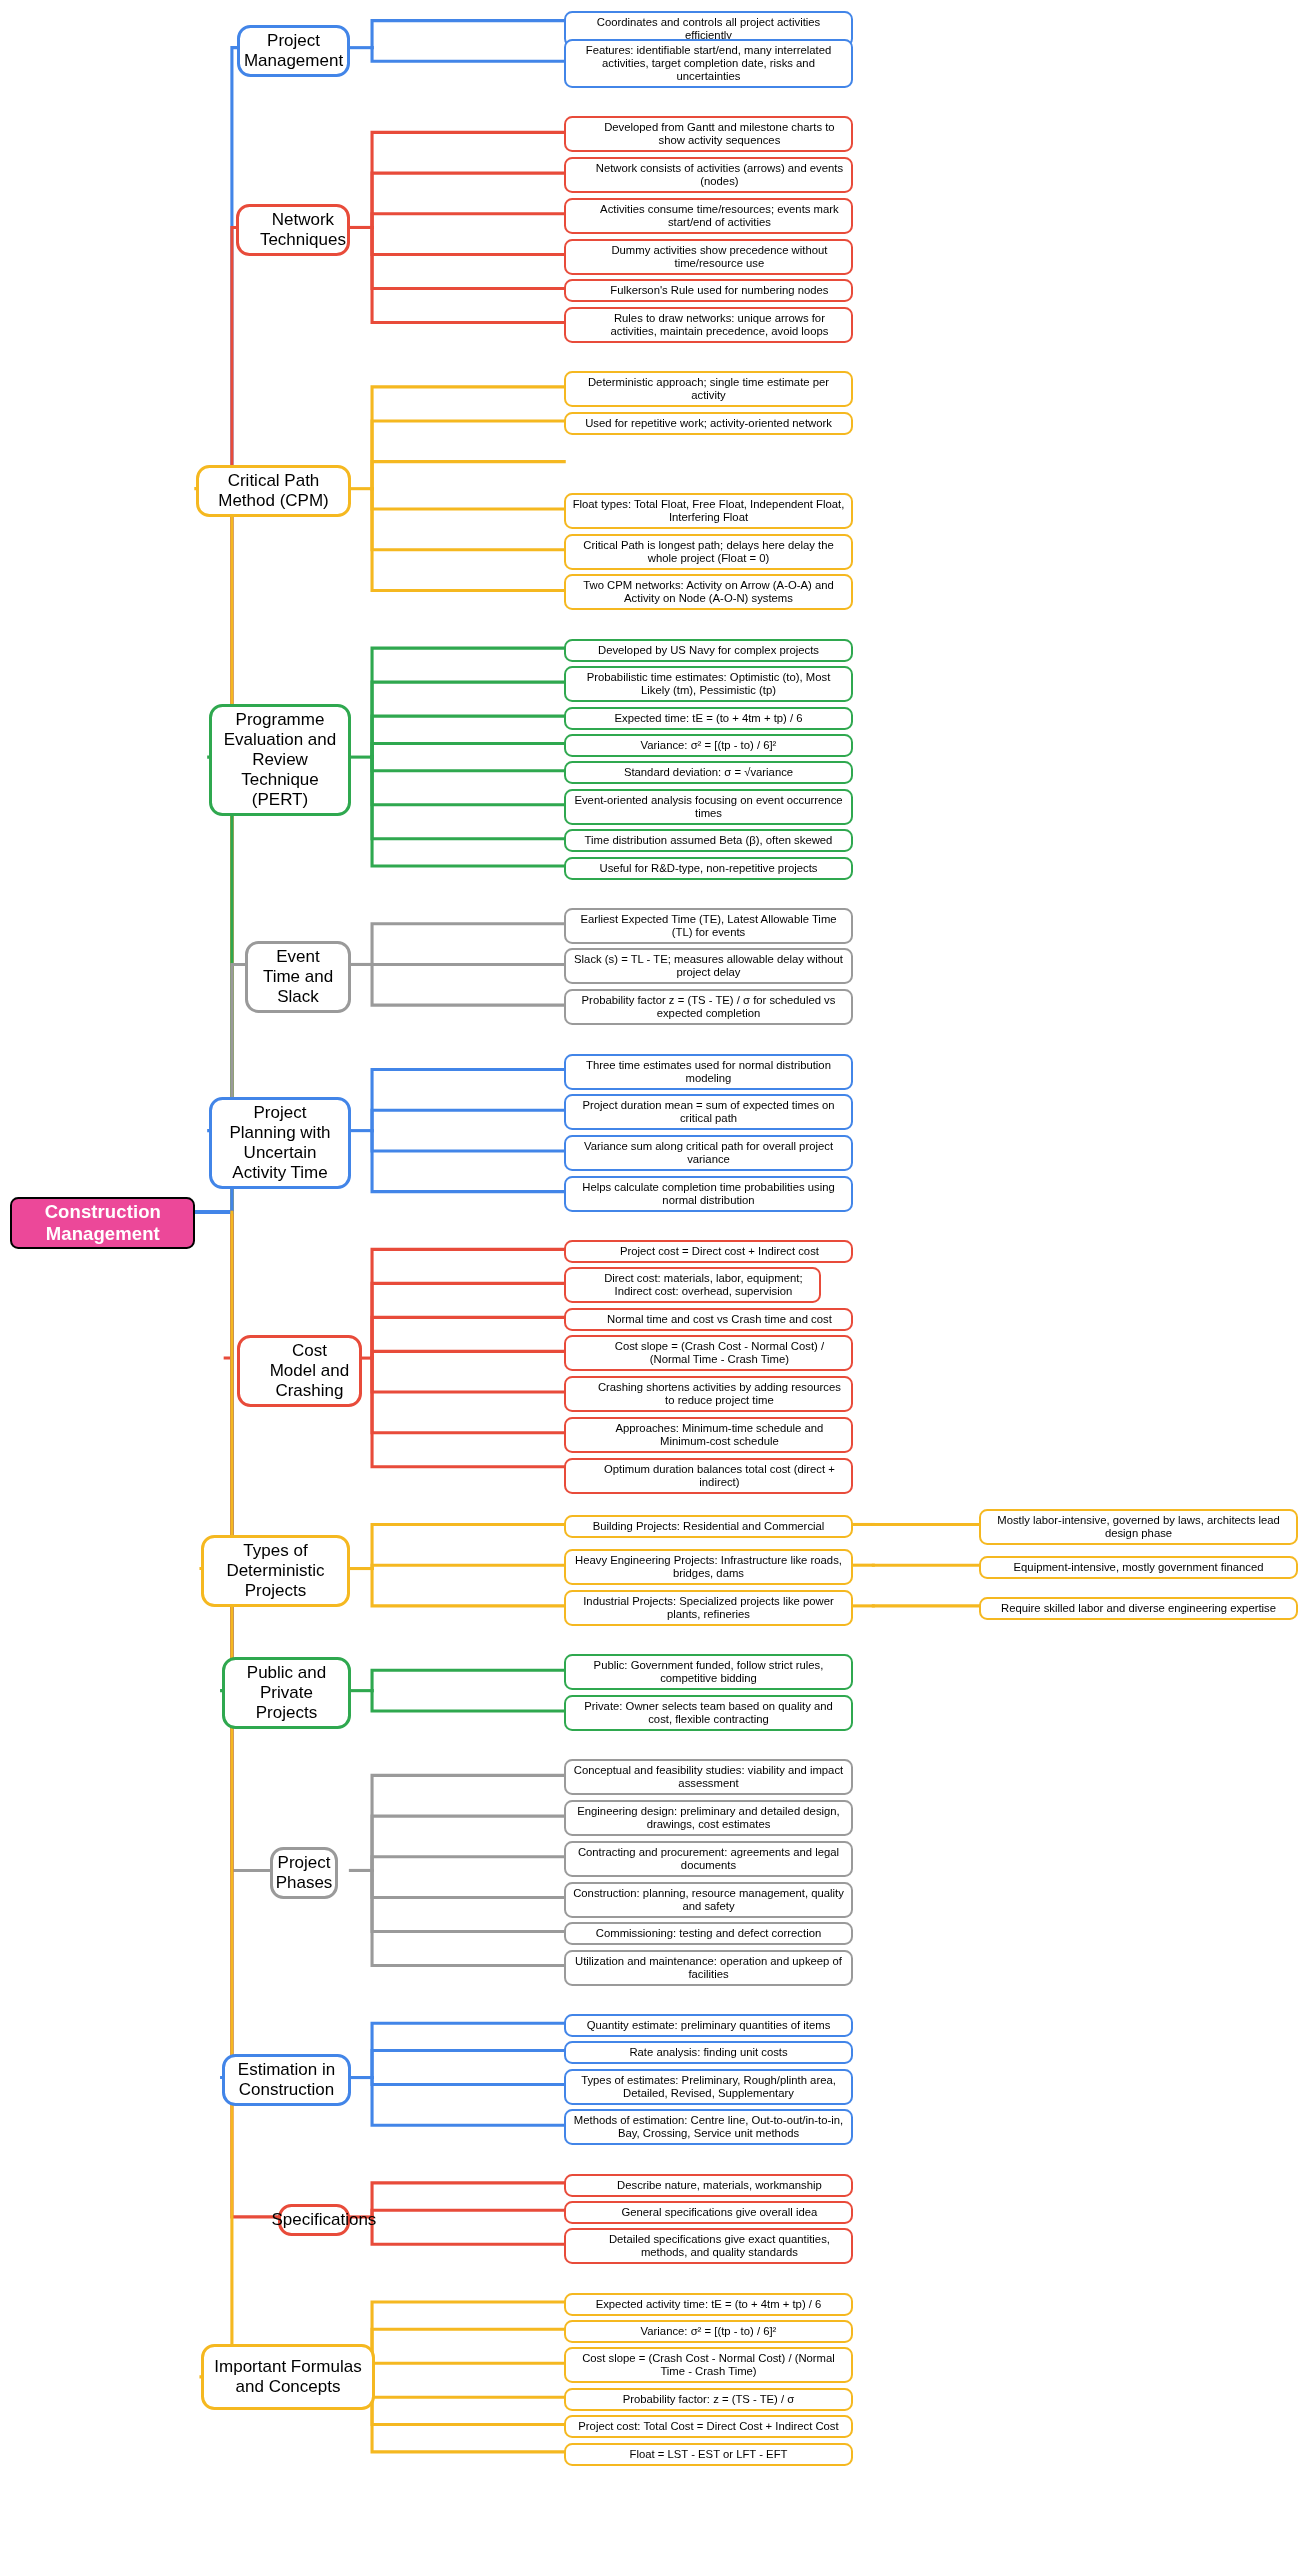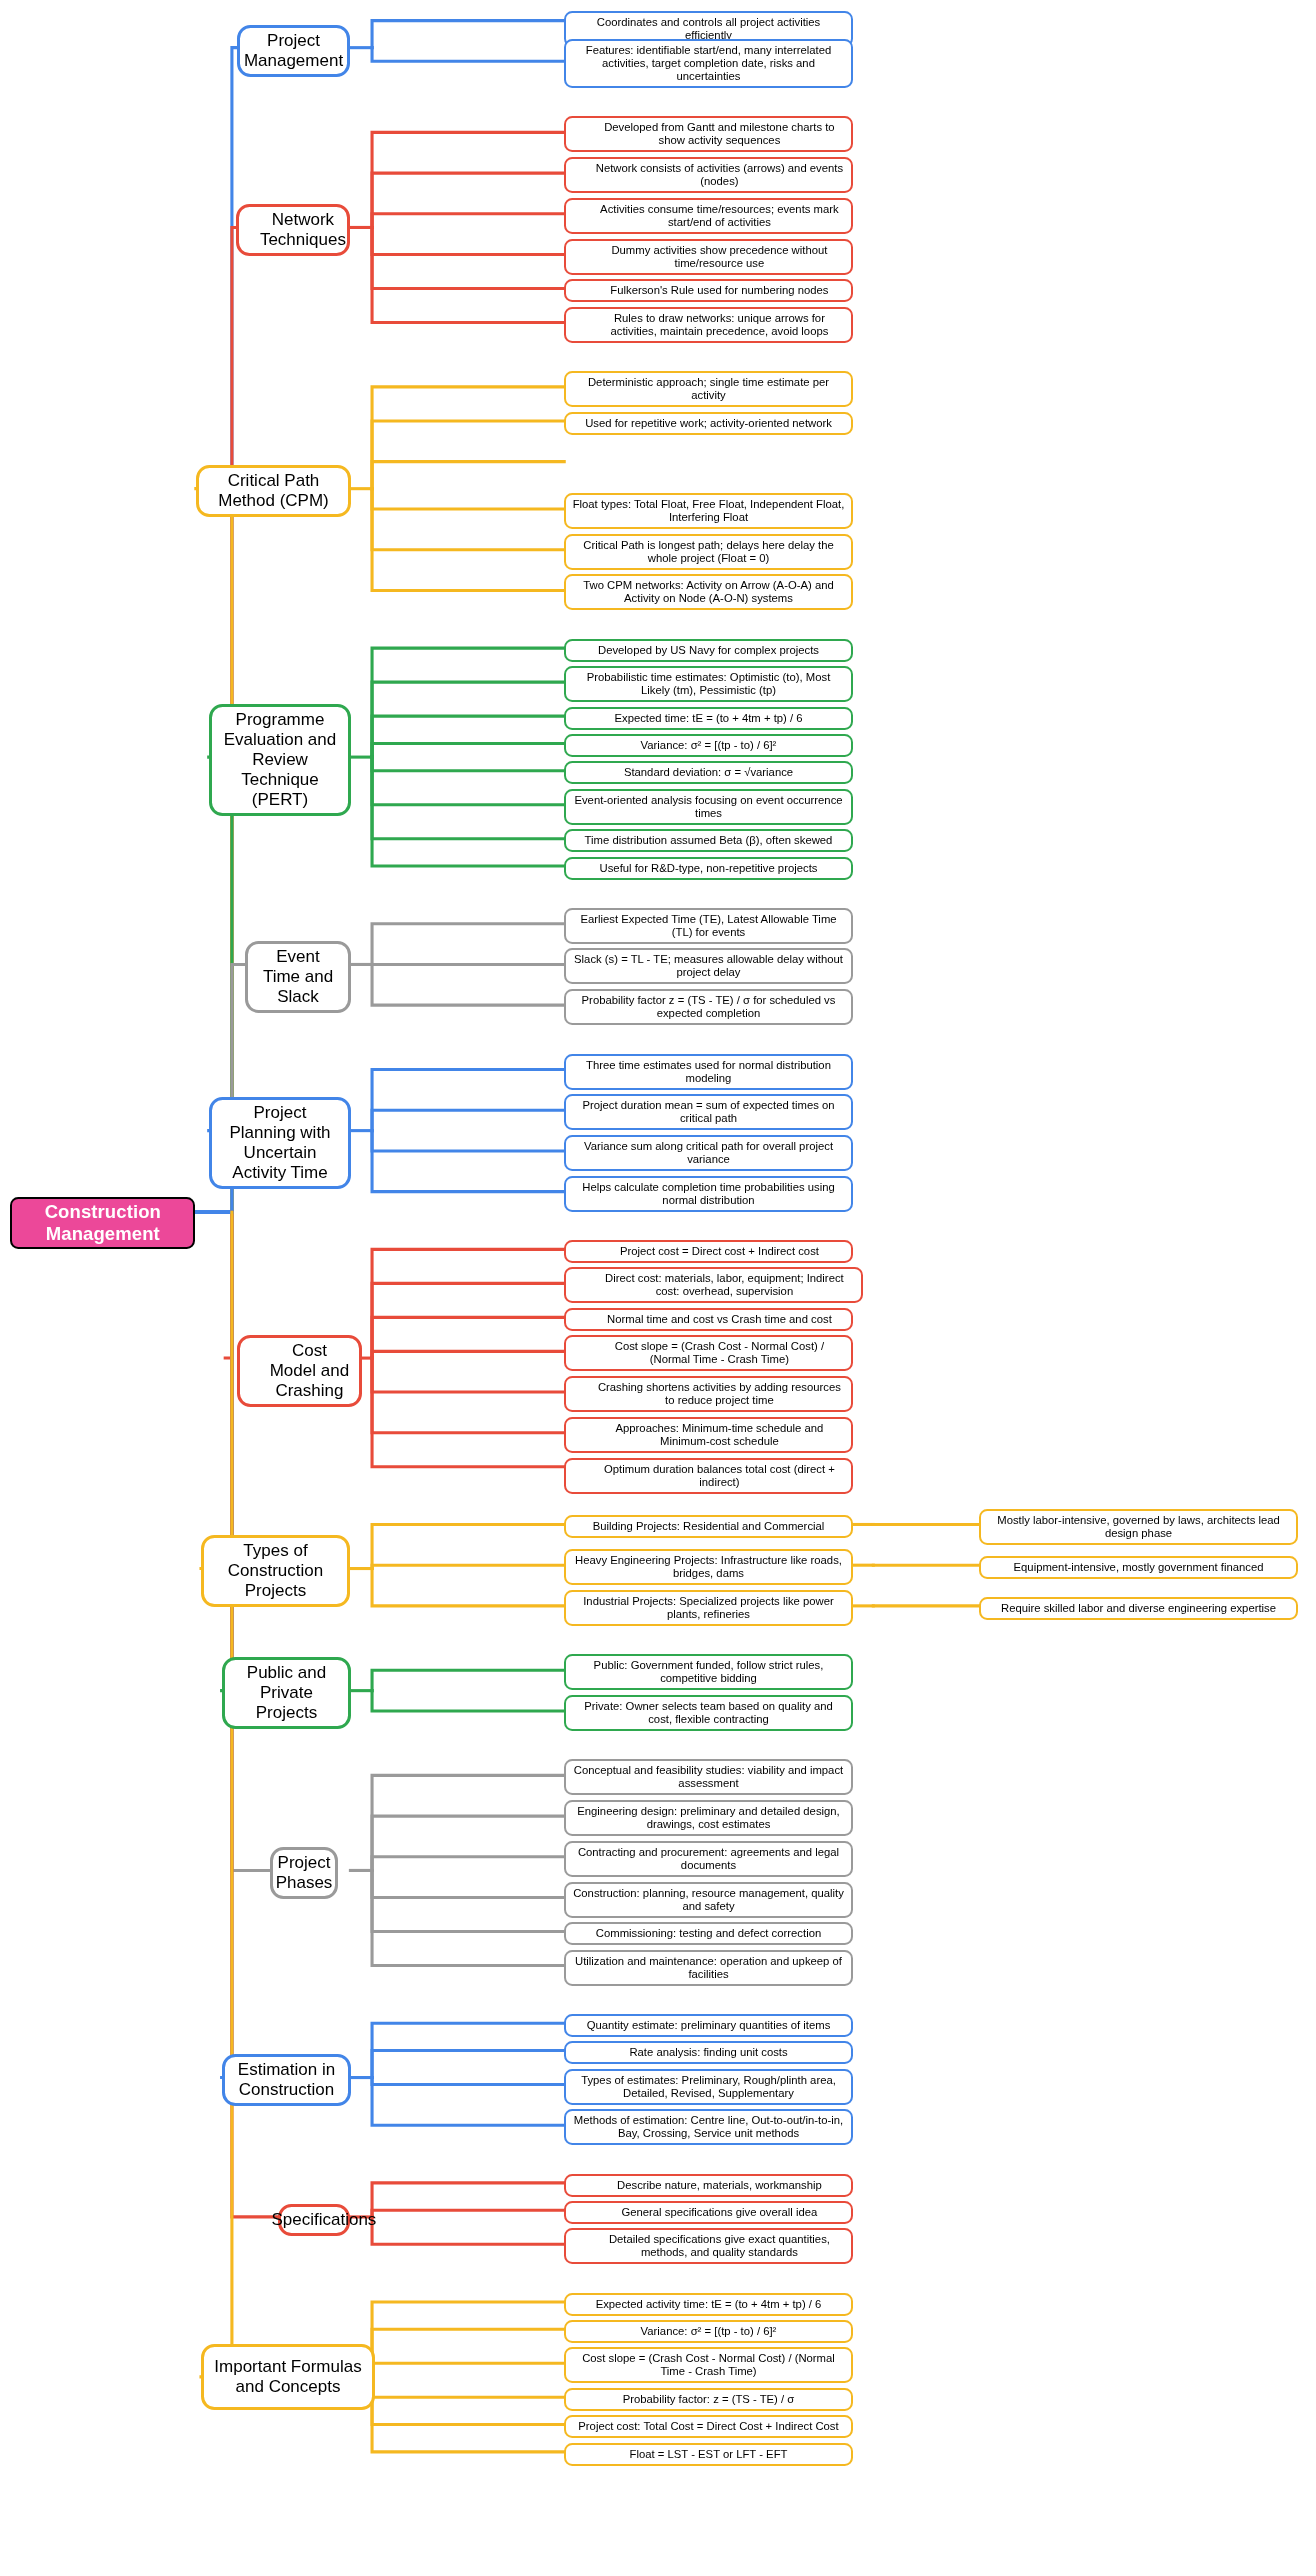--- a/index.html
+++ b/index.html
@@ -203,27 +203,27 @@
     <div class="node leaf c-gray" style="left: 564px; top: 908px; width: 289px; min-height: 32px;">Earliest Expected Time (TE), Latest Allowable Time (TL) for events</div>
     <div class="node leaf c-gray" style="left: 564px; top: 948px; width: 289px; min-height: 32px;">Slack (s) = TL - TE; measures allowable delay without project delay</div>
     <div class="node leaf c-gray" style="left: 564px; top: 989px; width: 289px; min-height: 32px;">Probability factor z = (TS - TE) / σ for scheduled vs expected completion</div>
     <div class="node topic c-blue" style="left: 209px; top: 1097px; width: 142px; min-height: 66px;">Project Planning with Uncertain Activity Time</div>
     <div class="node leaf c-blue" style="left: 564px; top: 1054px; width: 289px; min-height: 32px;">Three time estimates used for normal distribution modeling</div>
     <div class="node leaf c-blue" style="left: 564px; top: 1094px; width: 289px; min-height: 32px;">Project duration mean = sum of expected times on critical path</div>
     <div class="node leaf c-blue" style="left: 564px; top: 1135px; width: 289px; min-height: 32px;">Variance sum along critical path for overall project variance</div>
     <div class="node leaf c-blue" style="left: 564px; top: 1176px; width: 289px; min-height: 32px;">Helps calculate completion time probabilities using normal distribution</div>
     <div class="node topic c-red" style="left: 237px; top: 1335px; width: 125px; min-height: 46px;">Cost Model and Crashing</div>
     <div class="node leaf c-red" style="left: 564px; top: 1240px; width: 289px; min-height: 18.5px;">Project cost = Direct cost + Indirect cost</div>
-    <div class="node leaf c-red" style="left: 564px; top: 1267px; width: 299px; min-height: 32px;">Direct cost: materials, labor, equipment; Indirect cost: overhead, supervision</div>
+    <div class="node leaf c-red" style="left: 564px; top: 1267px; width: 257px; min-height: 32px;">Direct cost: materials, labor, equipment; Indirect cost: overhead, supervision</div>
     <div class="node leaf c-red" style="left: 564px; top: 1308px; width: 289px; min-height: 18.5px;">Normal time and cost vs Crash time and cost</div>
     <div class="node leaf c-red" style="left: 564px; top: 1335px; width: 289px; min-height: 32px;">Cost slope = (Crash Cost - Normal Cost) / (Normal Time - Crash Time)</div>
     <div class="node leaf c-red" style="left: 564px; top: 1376px; width: 289px; min-height: 32px;">Crashing shortens activities by adding resources to reduce project time</div>
     <div class="node leaf c-red" style="left: 564px; top: 1417px; width: 289px; min-height: 32px;">Approaches: Minimum-time schedule and Minimum-cost schedule</div>
     <div class="node leaf c-red" style="left: 564px; top: 1458px; width: 289px; min-height: 18.5px;">Optimum duration balances total cost (direct + indirect)</div>
-    <div class="node topic c-yellow" style="left: 201px; top: 1535px; width: 149px; min-height: 66px;">Types of Construction Projects</div>
+    <div class="node topic c-yellow" style="left: 201px; top: 1535px; width: 149px; min-height: 66px;">Types of Deterministic Projects</div>
     <div class="node leaf c-yellow" style="left: 564px; top: 1515px; width: 289px; min-height: 18.5px;">Building Projects: Residential and Commercial</div>
     <div class="node leaf c-yellow" style="left: 979px; top: 1509px; width: 319px; min-height: 32px;">Mostly labor-intensive, governed by laws, architects lead design phase</div>
     <div class="node leaf c-yellow" style="left: 564px; top: 1549px; width: 289px; min-height: 32px;">Heavy Engineering Projects: Infrastructure like roads, bridges, dams</div>
     <div class="node leaf c-yellow" style="left: 979px; top: 1556px; width: 319px; min-height: 18.5px;">Equipment-intensive, mostly government financed</div>
     <div class="node leaf c-yellow" style="left: 564px; top: 1590px; width: 289px; min-height: 32px;">Industrial Projects: Specialized projects like power plants, refineries</div>
     <div class="node leaf c-yellow" style="left: 979px; top: 1597px; width: 319px; min-height: 18.5px;">Require skilled labor and diverse engineering expertise</div>
     <div class="node topic c-green" style="left: 222px; top: 1657px; width: 129px; min-height: 66px;">Public and Private Projects</div>
     <div class="node leaf c-green" style="left: 564px; top: 1654px; width: 289px; min-height: 32px;">Public: Government funded, follow strict rules, competitive bidding</div>
     <div class="node leaf c-green" style="left: 564px; top: 1695px; width: 289px; min-height: 32px;">Private: Owner selects team based on quality and cost, flexible contracting</div>
     <div class="node topic c-gray" style="left: 270px; top: 1847px; width: 68px; min-height: 46px;">Project Phases</div>

